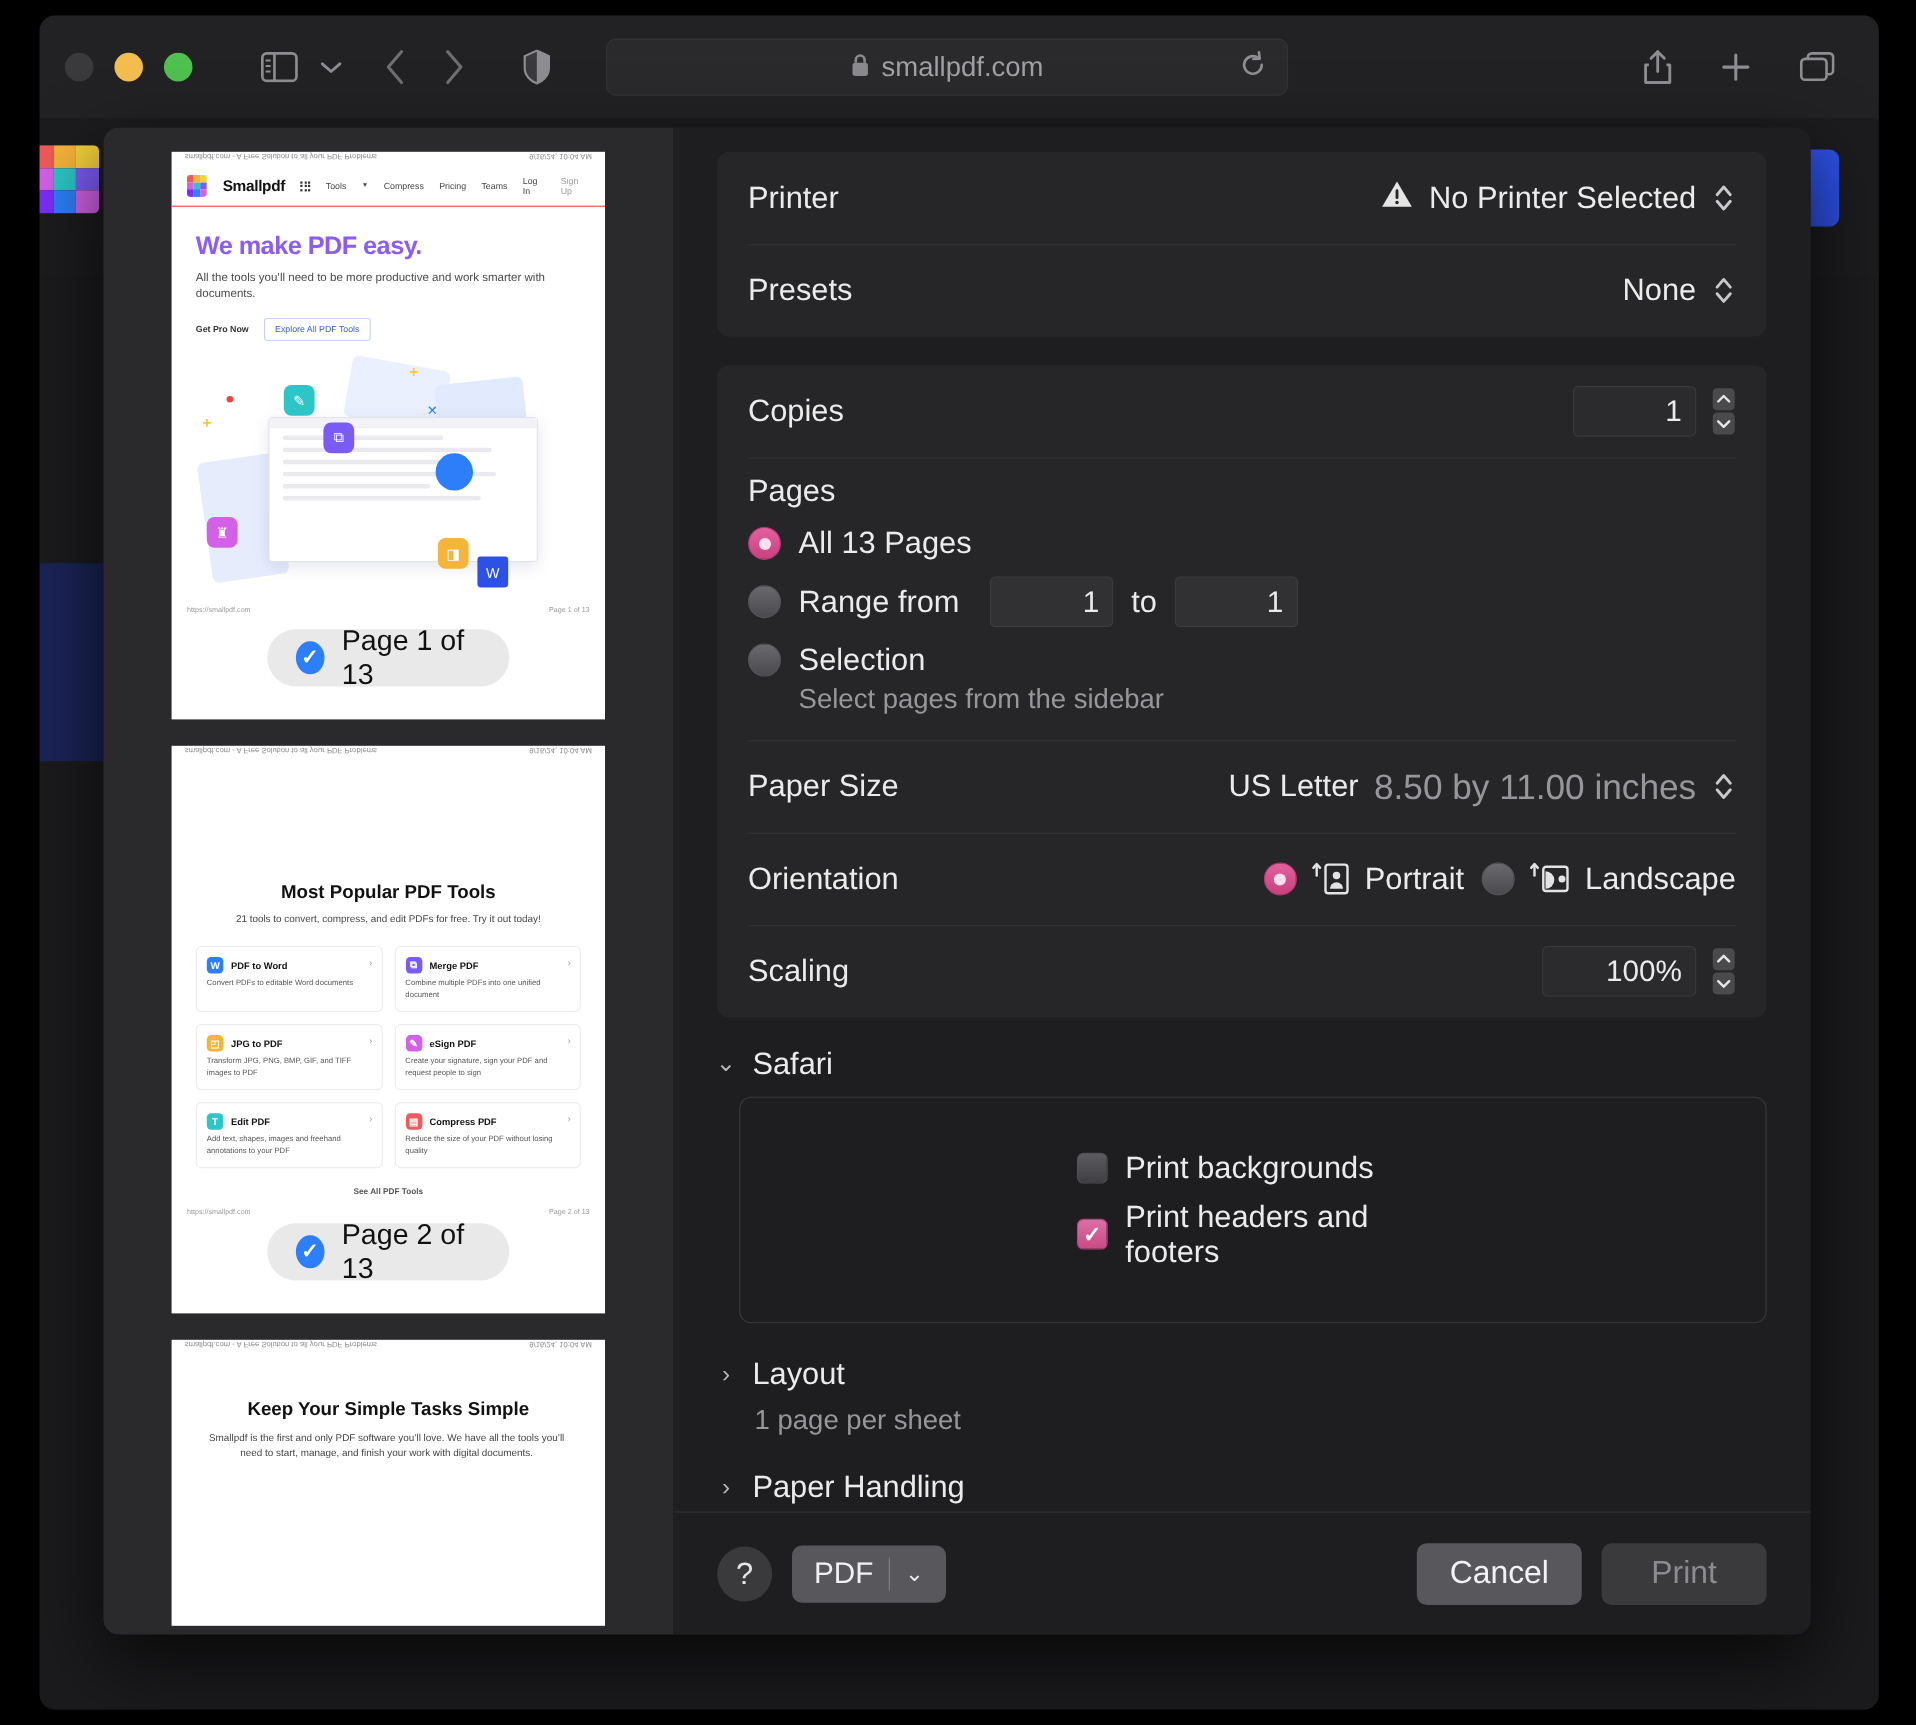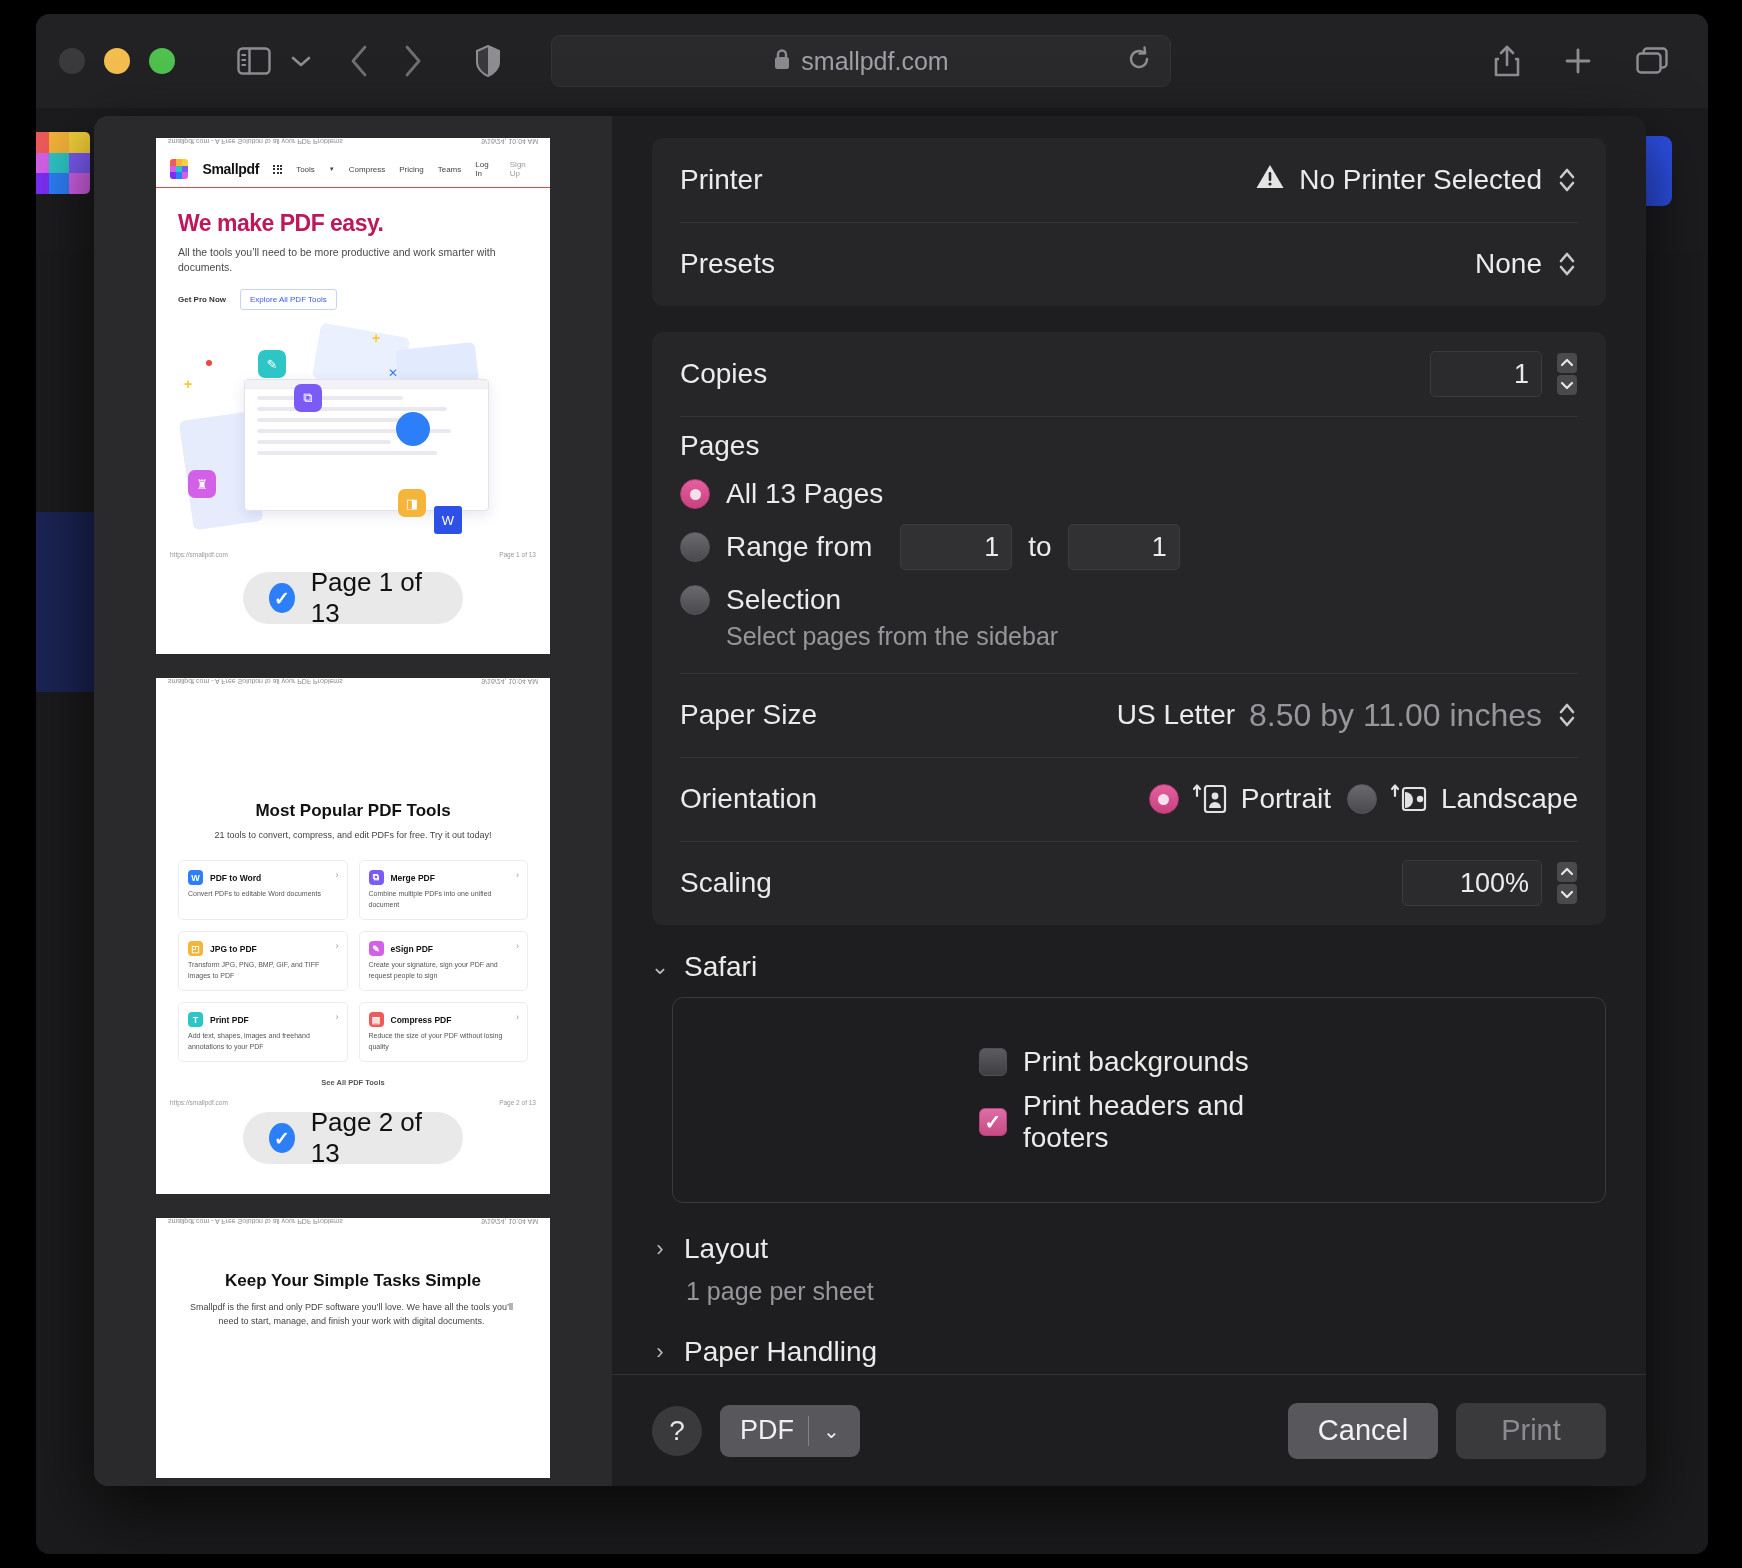--- a/index.html
+++ b/index.html
@@ -112,21 +112,21 @@
   .badge-text { color: #111; font-size: 26px; }
 
   
   .mini-nav { display:flex; align-items:center; gap: 14px; padding: 6px 14px 8px 14px; border-bottom:1px solid #ef4444; }
   .mini-logo { width: 20px; height: 20px; display:grid; grid-template-columns:repeat(3,1fr); grid-template-rows:repeat(3,1fr); border-radius:3px; overflow:hidden;}
   .mini-brand { font-size: 14px; font-weight: bold; color:#111; letter-spacing:-.3px; }
   .mini-link { font-size: 8px; color:#444; }
   .mini-link.muted { color:#9a9a9a; }
   .mini-grid-dots { display:grid; grid-template-columns:repeat(3,2px); gap:1.5px; }
   .mini-grid-dots i{ width:2px;height:2px;background:#333;display:block;}
-  .h1-mini { font-size: 23px; font-weight: bold; color:#be185d; padding: 22px 22px 0 22px; letter-spacing:-.5px;}
+  .h1-mini { font-size: 23px; font-weight: bold; color:#8b5cf6; padding: 22px 22px 0 22px; letter-spacing:-.5px;}
   .p-mini { font-size: 10.5px; color:#4a4a4a; padding: 8px 22px 0 22px; line-height:1.45; }
   .btnrow-mini { display:flex; align-items:center; gap: 14px; padding: 14px 22px 0 22px;}
   .btn-pro { font-size:8px; font-weight:bold; color:#333; }
   .btn-explore { font-size:8px; color:#3b5bdb; border:1px solid #c9d4f5; border-radius:3px; padding:5px 9px;}
   .hero {
     position:relative; margin: 14px 10px 0 10px; height: 215px;
   }
   .hero .doc {
     position:absolute; left: 78px; top: 55px; width: 245px; height: 132px;
     background:#fff; border:1px solid #e2e2e8; border-radius:4px;
@@ -471,21 +471,21 @@
             <div class="tool-head">
                 <span class="tool-ico" style="background:#d361e8">✎</span>
                 <span class="tool-name">eSign PDF</span>
               </div>
             <div class="tool-desc">Create your signature, sign your PDF and request people to sign</div>
             <span class="tool-arrow">›</span>
           </div>
           <div class="tool-card">
             <div class="tool-head">
                 <span class="tool-ico" style="background:#2dc5c5">T</span>
-                <span class="tool-name">Print PDF</span>
+                <span class="tool-name">Edit PDF</span>
               </div>
             <div class="tool-desc">Add text, shapes, images and freehand annotations to your PDF</div>
             <span class="tool-arrow">›</span>
           </div>
           <div class="tool-card">
             <div class="tool-head">
                 <span class="tool-ico" style="background:#f05a5a">▤</span>
                 <span class="tool-name">Compress PDF</span>
               </div>
             <div class="tool-desc">Reduce the size of your PDF without losing quality</div>

